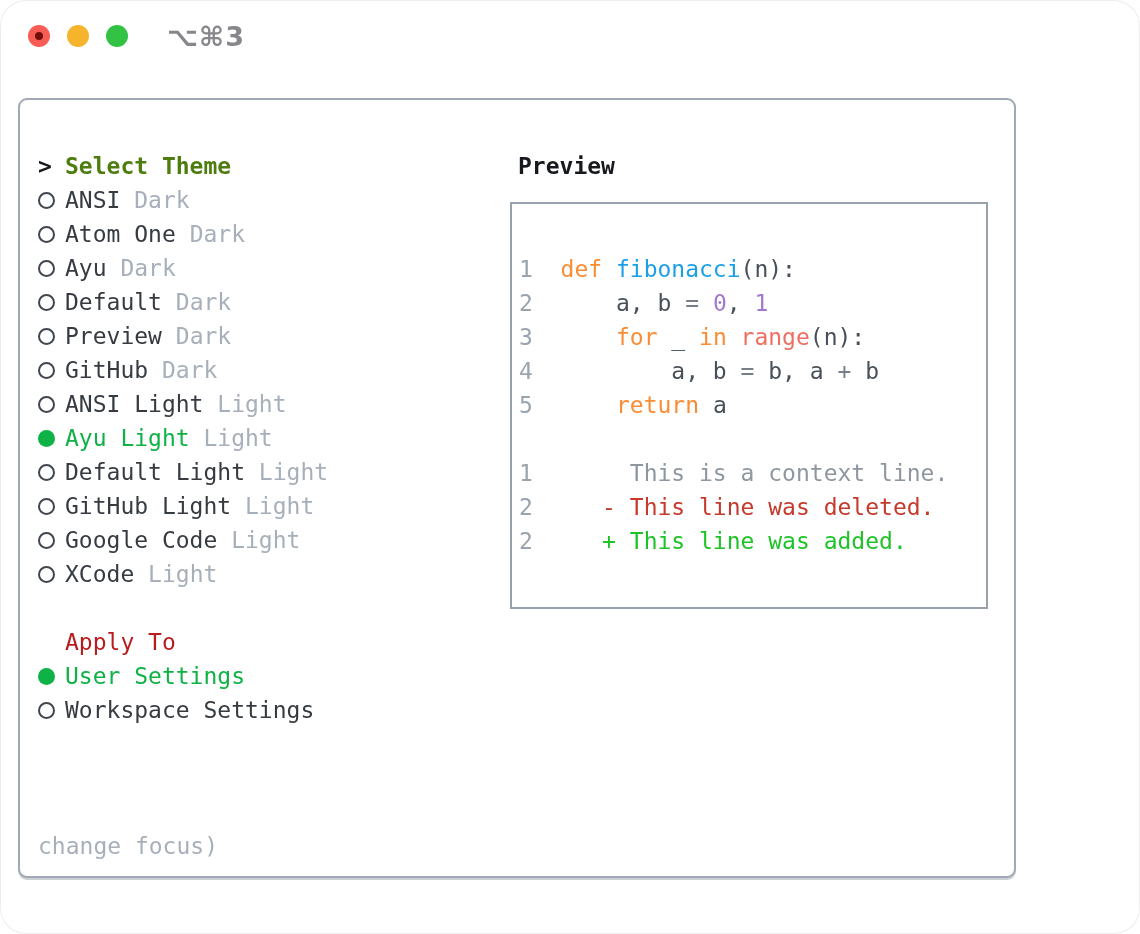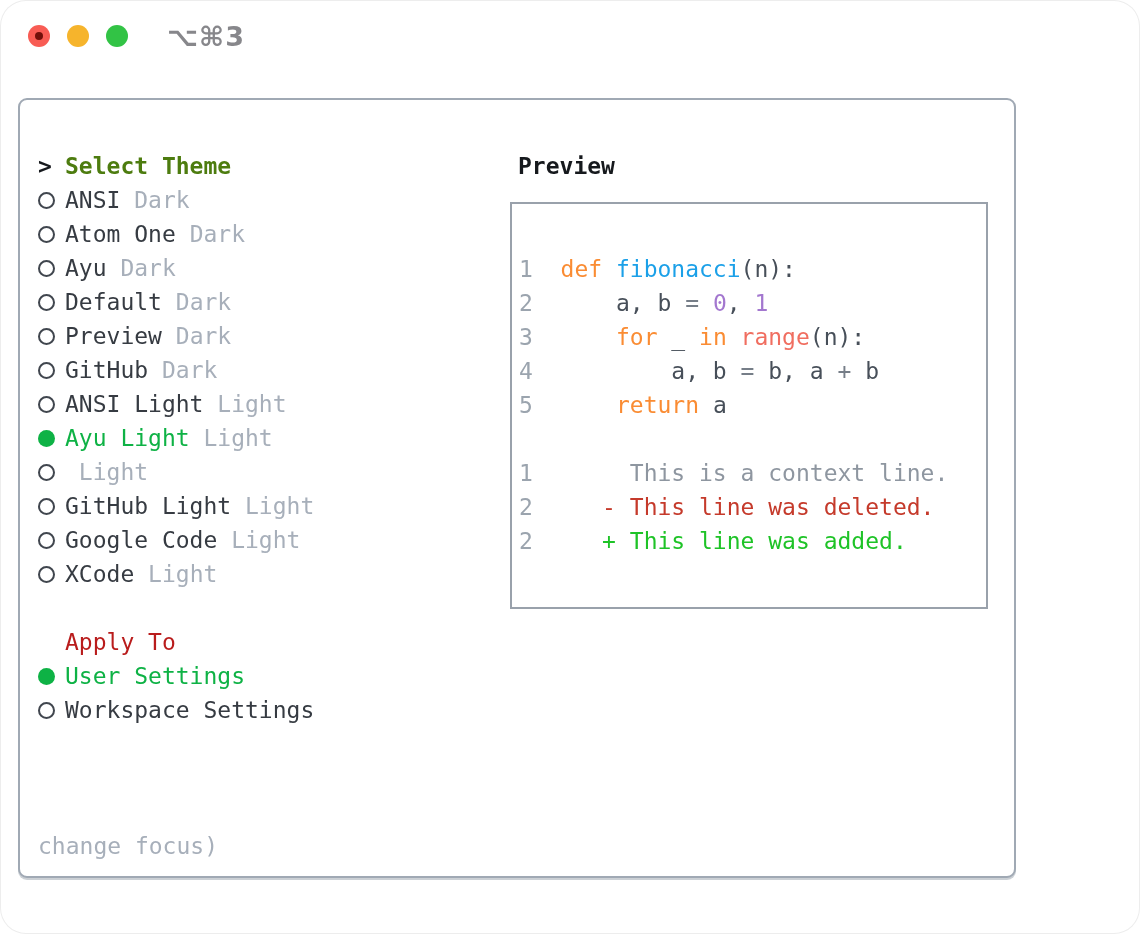--- a/index.html
+++ b/index.html
@@ -93,21 +93,21 @@
 
       <div id="theme-list">
           <div class="row"><span class="marker"><span class="ring"></span></span><span class="t-name">ANSI</span><span class="t-tag"> Dark</span></div>
           <div class="row"><span class="marker"><span class="ring"></span></span><span class="t-name">Atom One</span><span class="t-tag"> Dark</span></div>
           <div class="row"><span class="marker"><span class="ring"></span></span><span class="t-name">Ayu</span><span class="t-tag"> Dark</span></div>
           <div class="row"><span class="marker"><span class="ring"></span></span><span class="t-name">Default</span><span class="t-tag"> Dark</span></div>
           <div class="row"><span class="marker"><span class="ring"></span></span><span class="t-name">Preview</span><span class="t-tag"> Dark</span></div>
           <div class="row"><span class="marker"><span class="ring"></span></span><span class="t-name">GitHub</span><span class="t-tag"> Dark</span></div>
           <div class="row"><span class="marker"><span class="ring"></span></span><span class="t-name">ANSI Light</span><span class="t-tag"> Light</span></div>
           <div class="row"><span class="marker"><span class="dot"></span></span><span class="t-name sel">Ayu Light</span><span class="t-tag"> Light</span></div>
-          <div class="row"><span class="marker"><span class="ring"></span></span><span class="t-tag"> Light</span></div>
+          <div class="row"><span class="marker"><span class="ring"></span></span><span class="t-name">Default Light</span><span class="t-tag"> Light</span></div>
           <div class="row"><span class="marker"><span class="ring"></span></span><span class="t-name">GitHub Light</span><span class="t-tag"> Light</span></div>
           <div class="row"><span class="marker"><span class="ring"></span></span><span class="t-name">Google Code</span><span class="t-tag"> Light</span></div>
           <div class="row"><span class="marker"><span class="ring"></span></span><span class="t-name">XCode</span><span class="t-tag"> Light</span></div>
         </div>
 
       <div class="row spacer"></div>
 
       <div class="row">
         <span class="marker"></span>
         <span class="htext2">Apply To</span>

